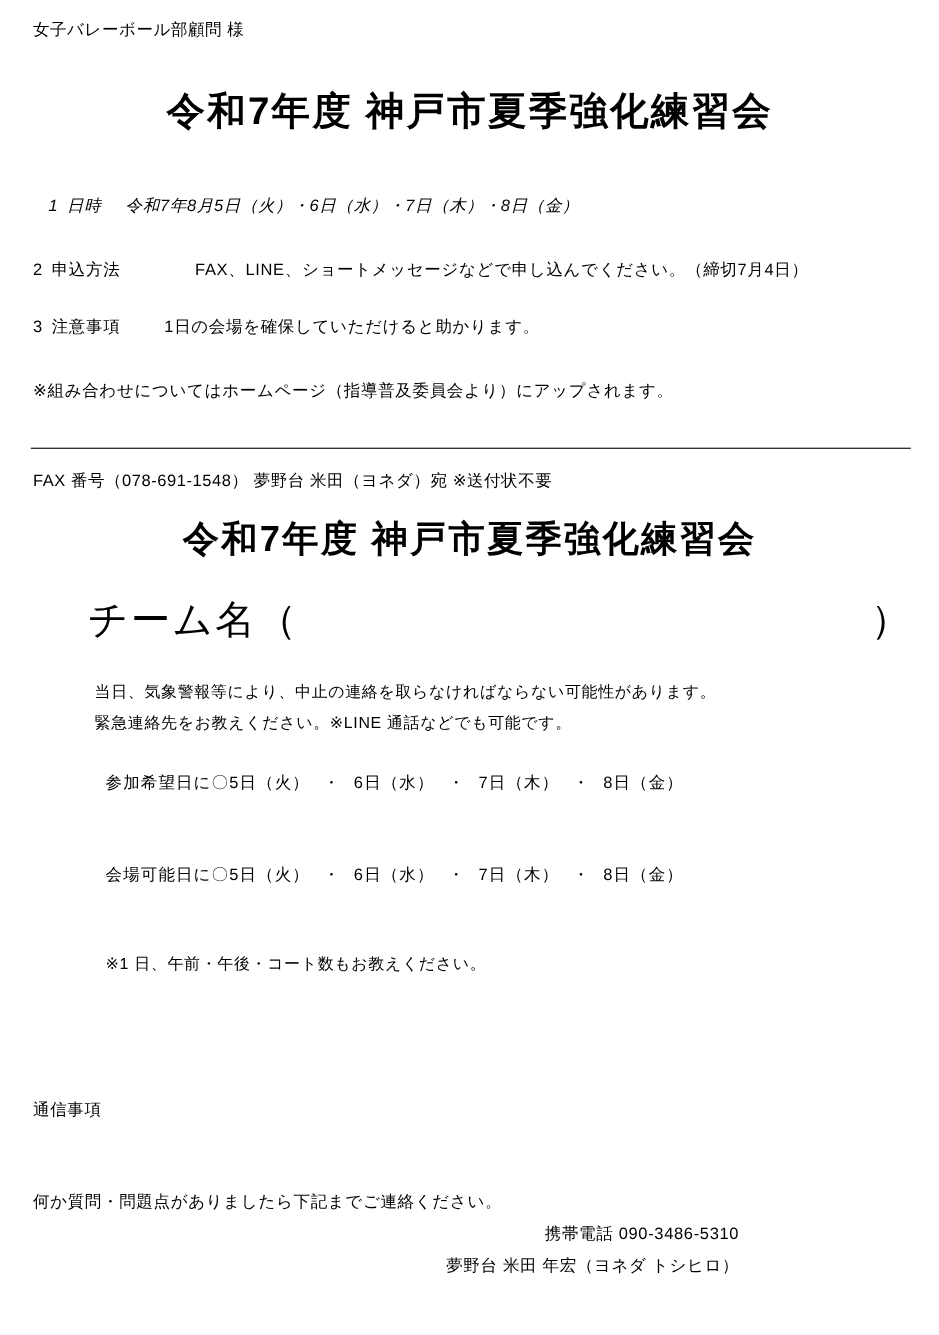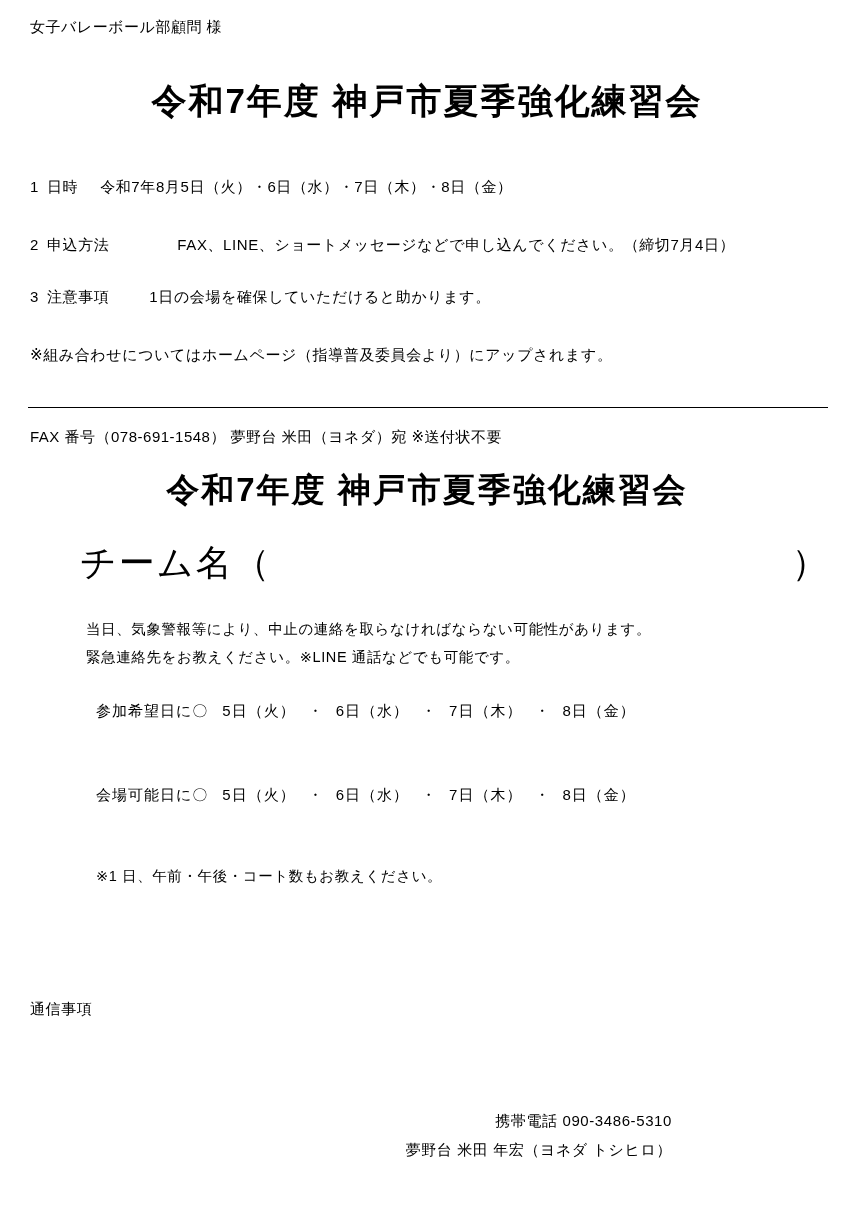--- a/index.html
+++ b/index.html
@@ -38,21 +38,21 @@
     font-size: 35px;
     font-weight: bold;
     letter-spacing: 2px;
   }
   .item-row {
     position: absolute;
     font-size: 15px;
     letter-spacing: 0.6px;
     white-space: nowrap;
   }
-  .item-1 { left: 30px; top: 178px; }
+  .item-1 { left: 44px; top: 178px; font-style: italic; }
   .item-2 { left: 30px; top: 236px; }
   .item-3 { left: 30px; top: 288px; }
   .note-line { left: 30px; top: 346px; }
 
   .item-label { display: inline-block; }
   .item-num { display: inline-block; margin-right: 8px; }
   .item-body-1 { margin-left: 22px; }
   .item-body-2 { margin-left: 68px; }
   .item-body-3 { margin-left: 40px; }
 
@@ -109,21 +109,21 @@
 
   .choice-row {
     position: absolute;
     left: 96px;
     font-size: 15px;
     letter-spacing: 1px;
     white-space: nowrap;
   }
   .choice-1 { top: 702px; }
   .choice-2 { top: 786px; }
-  .choice-label { margin-right: 14px; }
+  .choice-label { }
   .choice-sep { margin: 0 12px; }
 
   .note-small {
     position: absolute;
     left: 96px;
     top: 867px;
     font-size: 14.5px;
     letter-spacing: 0.6px;
     white-space: nowrap;
   }
@@ -194,17 +194,18 @@
   </div>
 
   <div class="choice-row choice-2">
     <span class="choice-label">会場可能日に〇</span><span>5日（火）</span><span class="choice-sep">・</span><span>6日（水）</span><span class="choice-sep">・</span><span>7日（木）</span><span class="choice-sep">・</span><span>8日（金）</span>
   </div>
 
   <div class="note-small">※1 日、午前・午後・コート数もお教えください。</div>
 
   <div class="tsushin">通信事項</div>
 
+  <div class="question-line">何か質問・問題点がありましたら下記までご連絡ください。</div>
 
   <div class="contact contact-1">携帯電話 090-3486-5310</div>
   <div class="contact contact-2">夢野台 米田 年宏（ヨネダ トシヒロ）</div>
 
 </div>
 
 </body></html>

